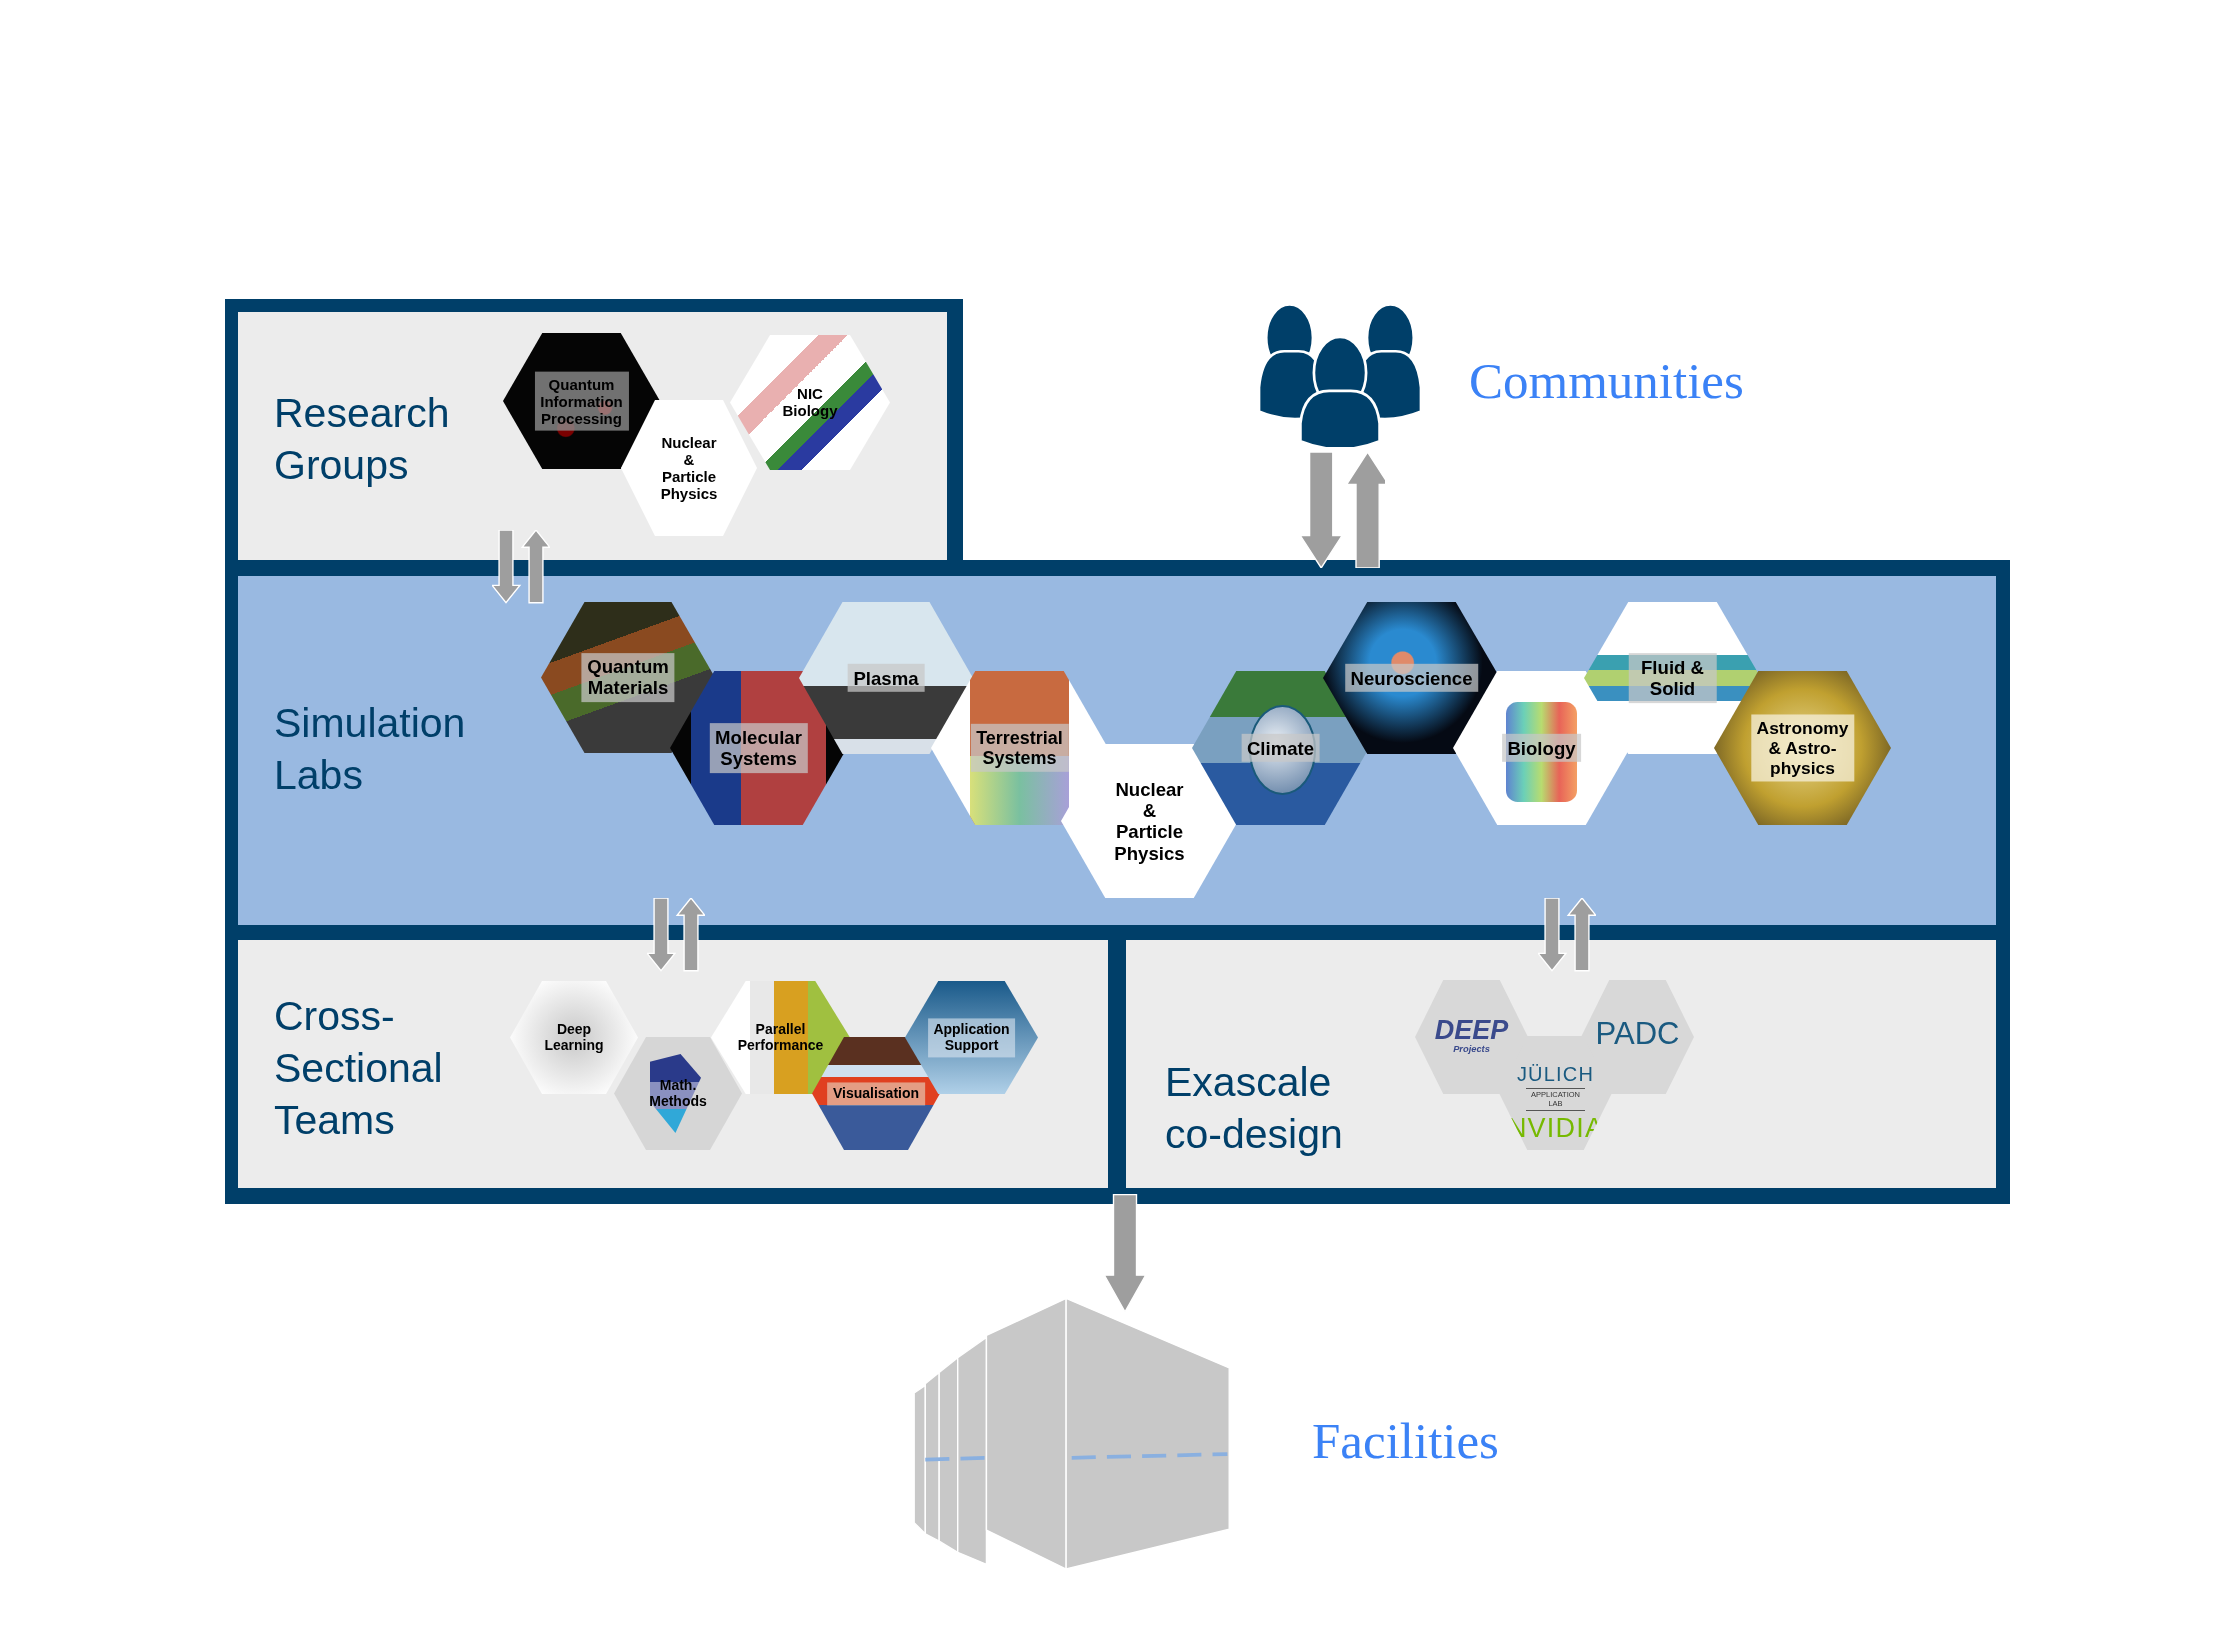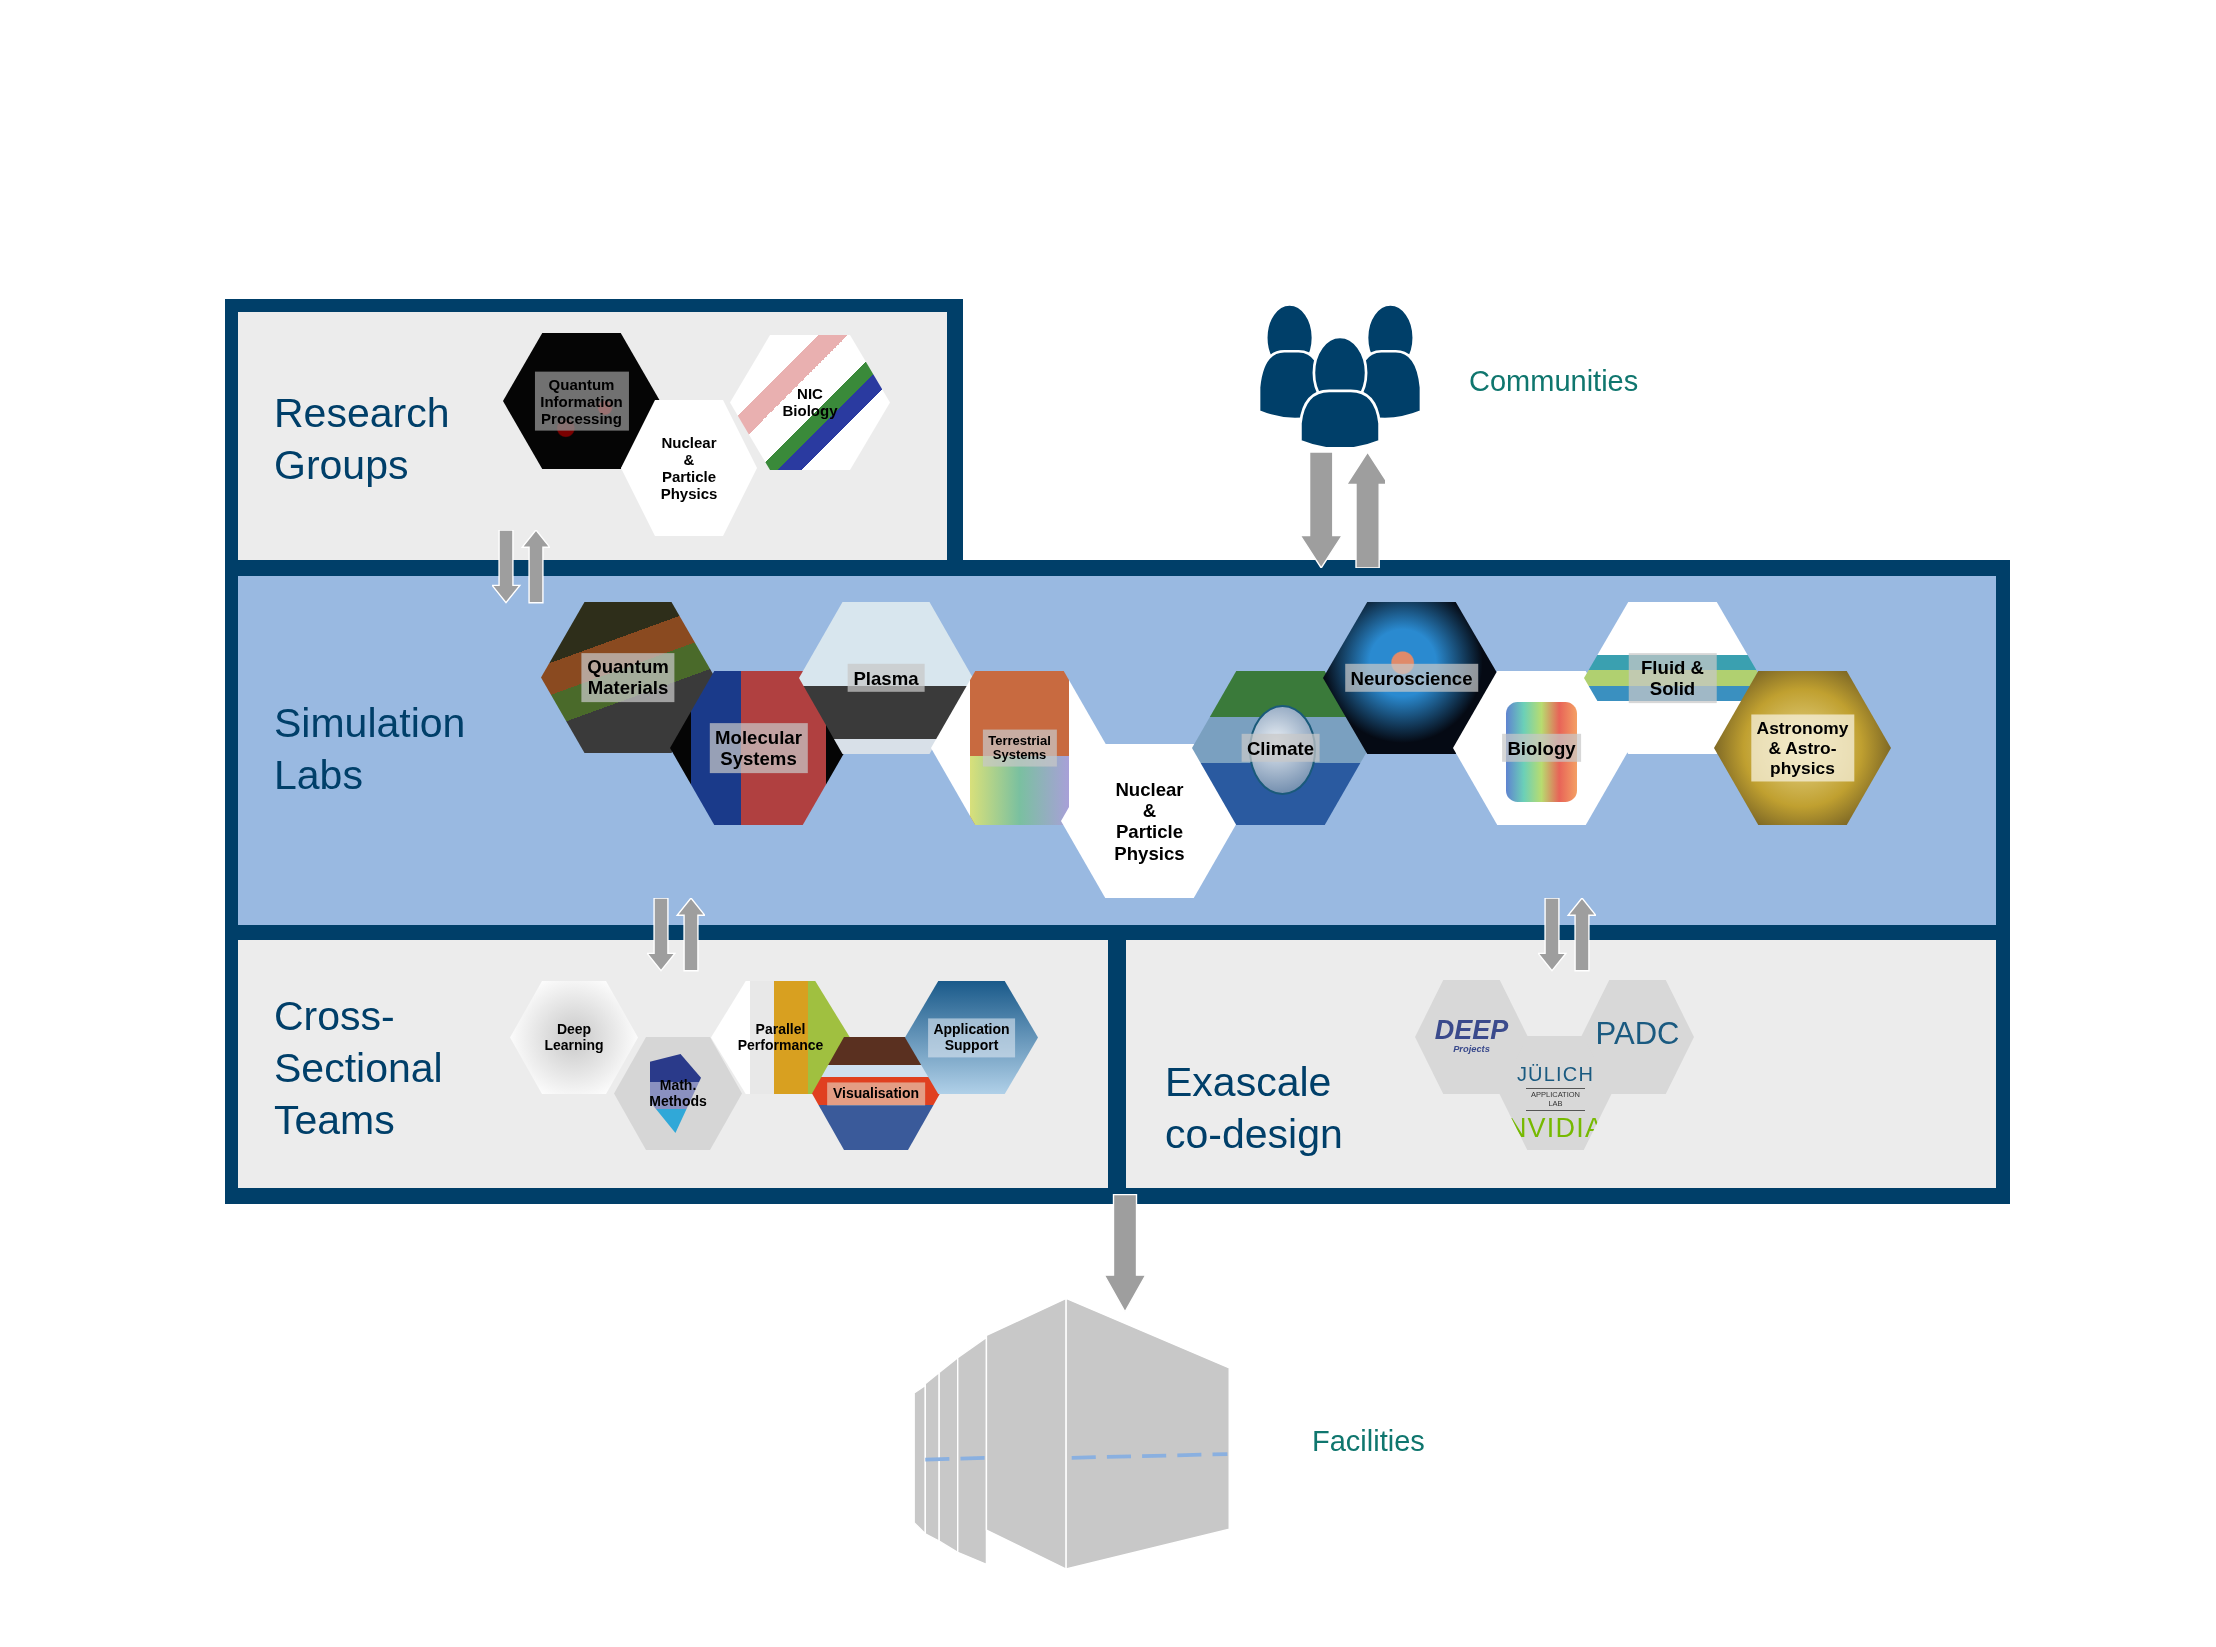--- a/index.html
+++ b/index.html
@@ -4,21 +4,21 @@
 <style>
   html, body { margin:0; padding:0; background:#ffffff; }
   body { width:2216px; height:1648px; position:relative; overflow:hidden;
          font-family:"Liberation Sans", "DejaVu Sans", sans-serif; }
   .abs { position:absolute; }
   .frame { background:#003f69; }
   .panel-grey { background:#ececec; }
   .panel-blue { background:#99b9e1; }
   .title { color:#003f69; font-family:"Liberation Sans", "DejaVu Sans", sans-serif;
            font-size:41px; line-height:52px; white-space:pre-line; }
-  .big-label { color:#0f766e; font-size:29px; line-height:52px; }
+  .big-label { color:#3b82f6; font-size:51px; line-height:52px;font-family:Liberation Serif, serif; }
   .hex { position:absolute; clip-path:polygon(25% 0,75% 0,100% 50%,75% 100%,25% 100%,0 50%); }
   .hexlabel { position:absolute; left:50%; top:50%; transform:translate(-50%,-50%);
               background:rgba(200,200,200,0.72); color:#000; font-weight:bold;
               font-family:"Liberation Sans Narrow","Liberation Sans", sans-serif;
               text-align:center; white-space:pre-line; padding:3.5px 5.8px; line-height:1.15; }
   .hexlabel.plain { background:transparent; }
   .arrow { position:absolute; }
 </style>
 </head>
 <body>
@@ -95,21 +95,21 @@
 </div>
 <div class="hex" style="left:670px;top:671px;width:177px;height:154px;background:linear-gradient(90deg,#050505 0 12%,#1a3a8a 12% 40%,#b04040 40% 88%,#050505 88%);">
   <div class="hexlabel" style="font-size:18.6px;">Molecular
 Systems</div>
 </div>
 <div class="hex" style="left:799px;top:602px;width:174px;height:152px;background:linear-gradient(180deg,#d8e6ee 0 55%,#3a3a3a 55% 90%,#d8e0e8 90%);">
   <div class="hexlabel" style="font-size:18.6px;">Plasma</div>
 </div>
 <div class="hex" style="left:931px;top:671px;width:177px;height:154px;background:linear-gradient(90deg,#fff 0 22%,#c86a40 22% 78%,#fff 78%);">
   <div style="position:absolute;left:22%;right:22%;top:55%;bottom:0;background:linear-gradient(90deg,#d8e07a,#7ac0a0,#a8a0d8);"></div>
-  <div class="hexlabel" style="font-size:13px;">Terrestrial
+  <div class="hexlabel" style="font-size:18px;">Terrestrial
 Systems</div>
 </div>
 <div class="hex" style="left:1061px;top:744px;width:177px;height:154px;background:#ffffff;">
   <div class="hexlabel plain" style="font-size:18.6px;">Nuclear &amp;
 Particle
 Physics</div>
 </div>
 <div class="hex" style="left:1192px;top:671px;width:177px;height:154px;background:linear-gradient(180deg,#3a7a3a 0 30%,#7aa0c0 30% 60%,#2a5aa0 60%);">
   <div style="position:absolute;left:32%;top:22%;width:36%;height:56%;border-radius:50%;background:radial-gradient(circle at 40% 40%,#e8eef4,#5a7aa0);border:2.3px solid #1a5a7a;"></div>
   <div class="hexlabel" style="font-size:18.6px;">Climate</div>

